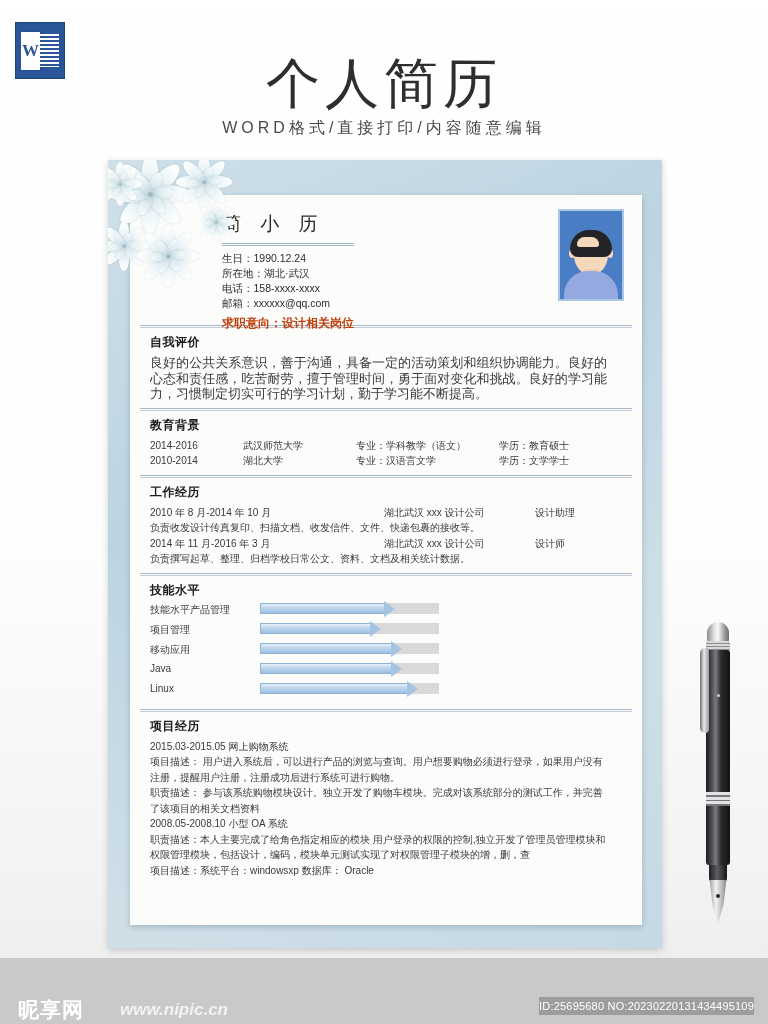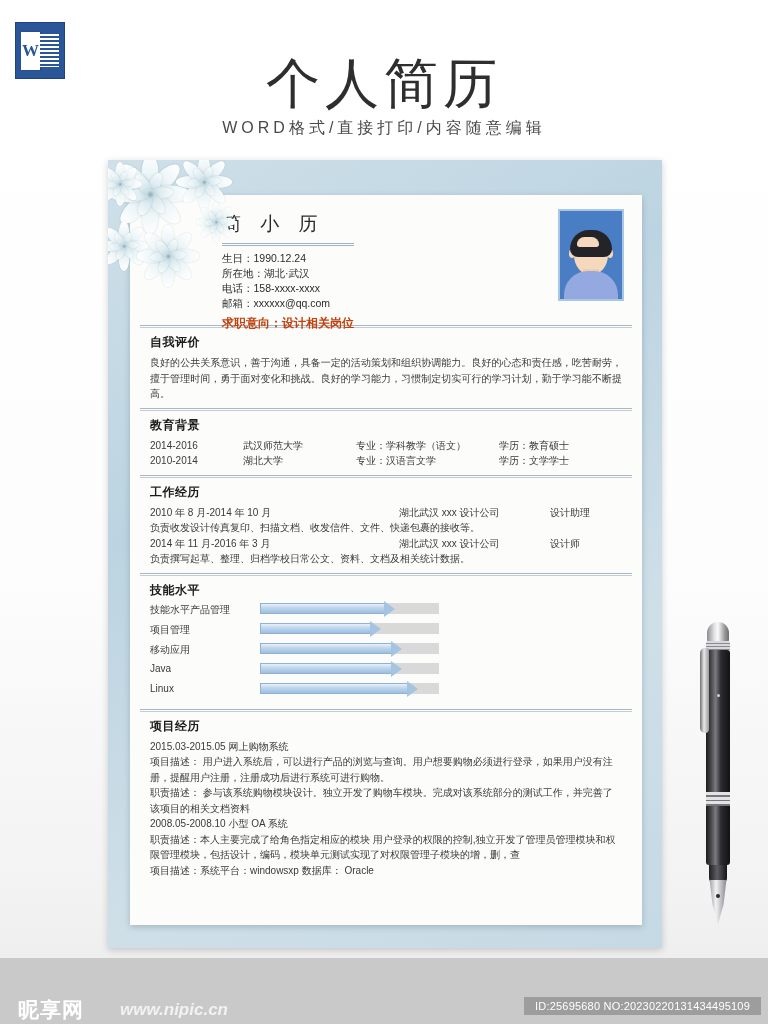--- a/index.html
+++ b/index.html
@@ -153,27 +153,27 @@
     position:absolute; left:50%; bottom:0; margin-left:-27px;
     width:54px; height:28px;
     background:#93a9df; border-radius:24px 24px 0 0;
   }
 
   
   .divider {
     height:4px; margin:0 10px;
     background:linear-gradient(180deg,#aab8c6 0 1px,transparent 1px 2px,#c3ccd6 2px 3px,transparent 3px 4px);
   }
-  .sec { padding:5px 20px 6px 20px; }
+  .sec { padding:5px 35px 6px 20px; }
   .sec-title {
     font-size:12px; font-weight:bold; color:#1b1b1b;
     margin-bottom:4px; letter-spacing:.5px;
   }
   .body-text {
-    font-size:10px; color:#3a3a3a; line-height:15.5px;
+    font-size:13px; color:#3a3a3a; line-height:15.5px;
     text-align:justify;
   }
   .edu-row, .job-head, .job-desc, .proj-line {
     font-size:10px; color:#3a3a3a; line-height:15.5px;gap:17px;
   }
   .edu-row { display:flex; }
   .edu-row .yrs { width:76px; }
   .edu-row .school { width:96px; }
   .edu-row .major { width:126px; }
   .job-head { display:flex; }
@@ -250,23 +250,23 @@
   .logo {
     position:absolute; left:18px; top:996px;
     font-size:21px; font-weight:bold; color:#ffffff; letter-spacing:1px;
     font-family:"DejaVu Sans","Liberation Sans",sans-serif;
   }
   .logo-url {
     position:absolute; left:120px; top:1000px;
     font-size:17px; color:#f2f2f2; font-style:italic; font-weight:bold;
   }
   .id-chip {
-    position:absolute; right:7px; top:997px;
+    position:absolute; right:14px; top:997px;
     background:#9d9d9d; color:#ffffff;
-    font-size:11px; padding:3px 11px;
+    font-size:11px; padding:3px 0;
     letter-spacing:.2px;
   }
 </style>
 </head>
 <body>
 
 <div class="page"></div>
 <div class="bottom-band"></div>
 
 <div class="word-icon">

